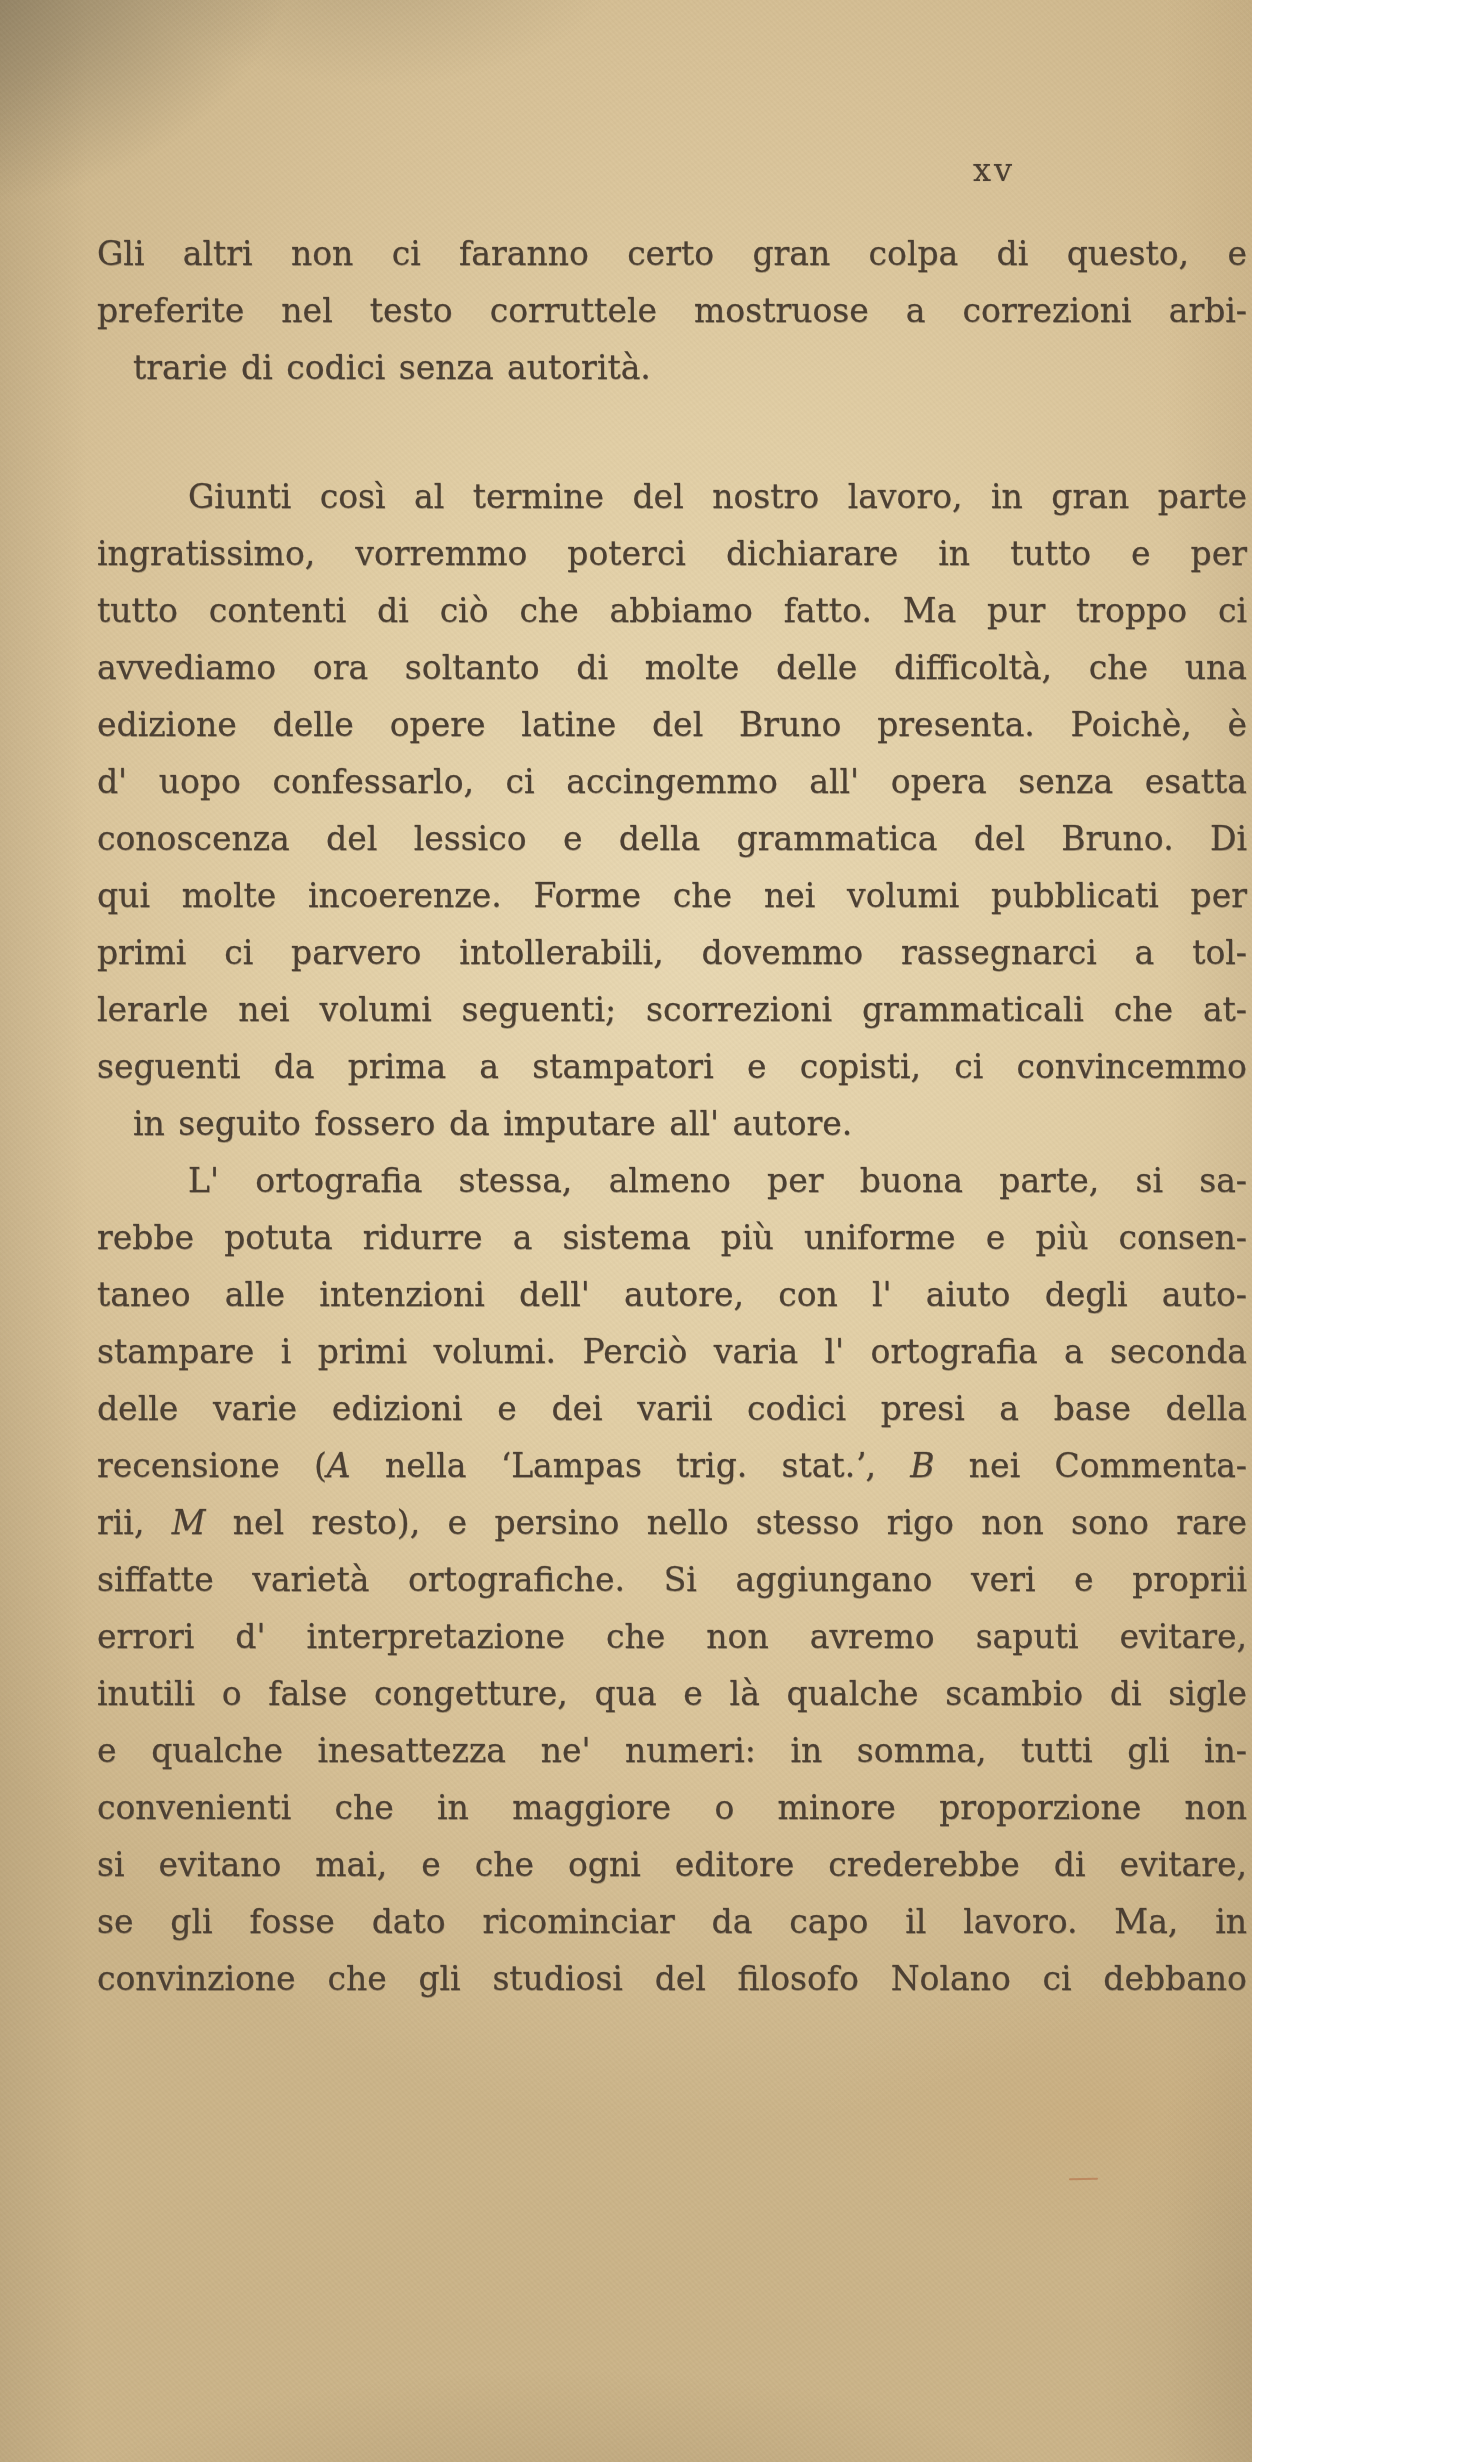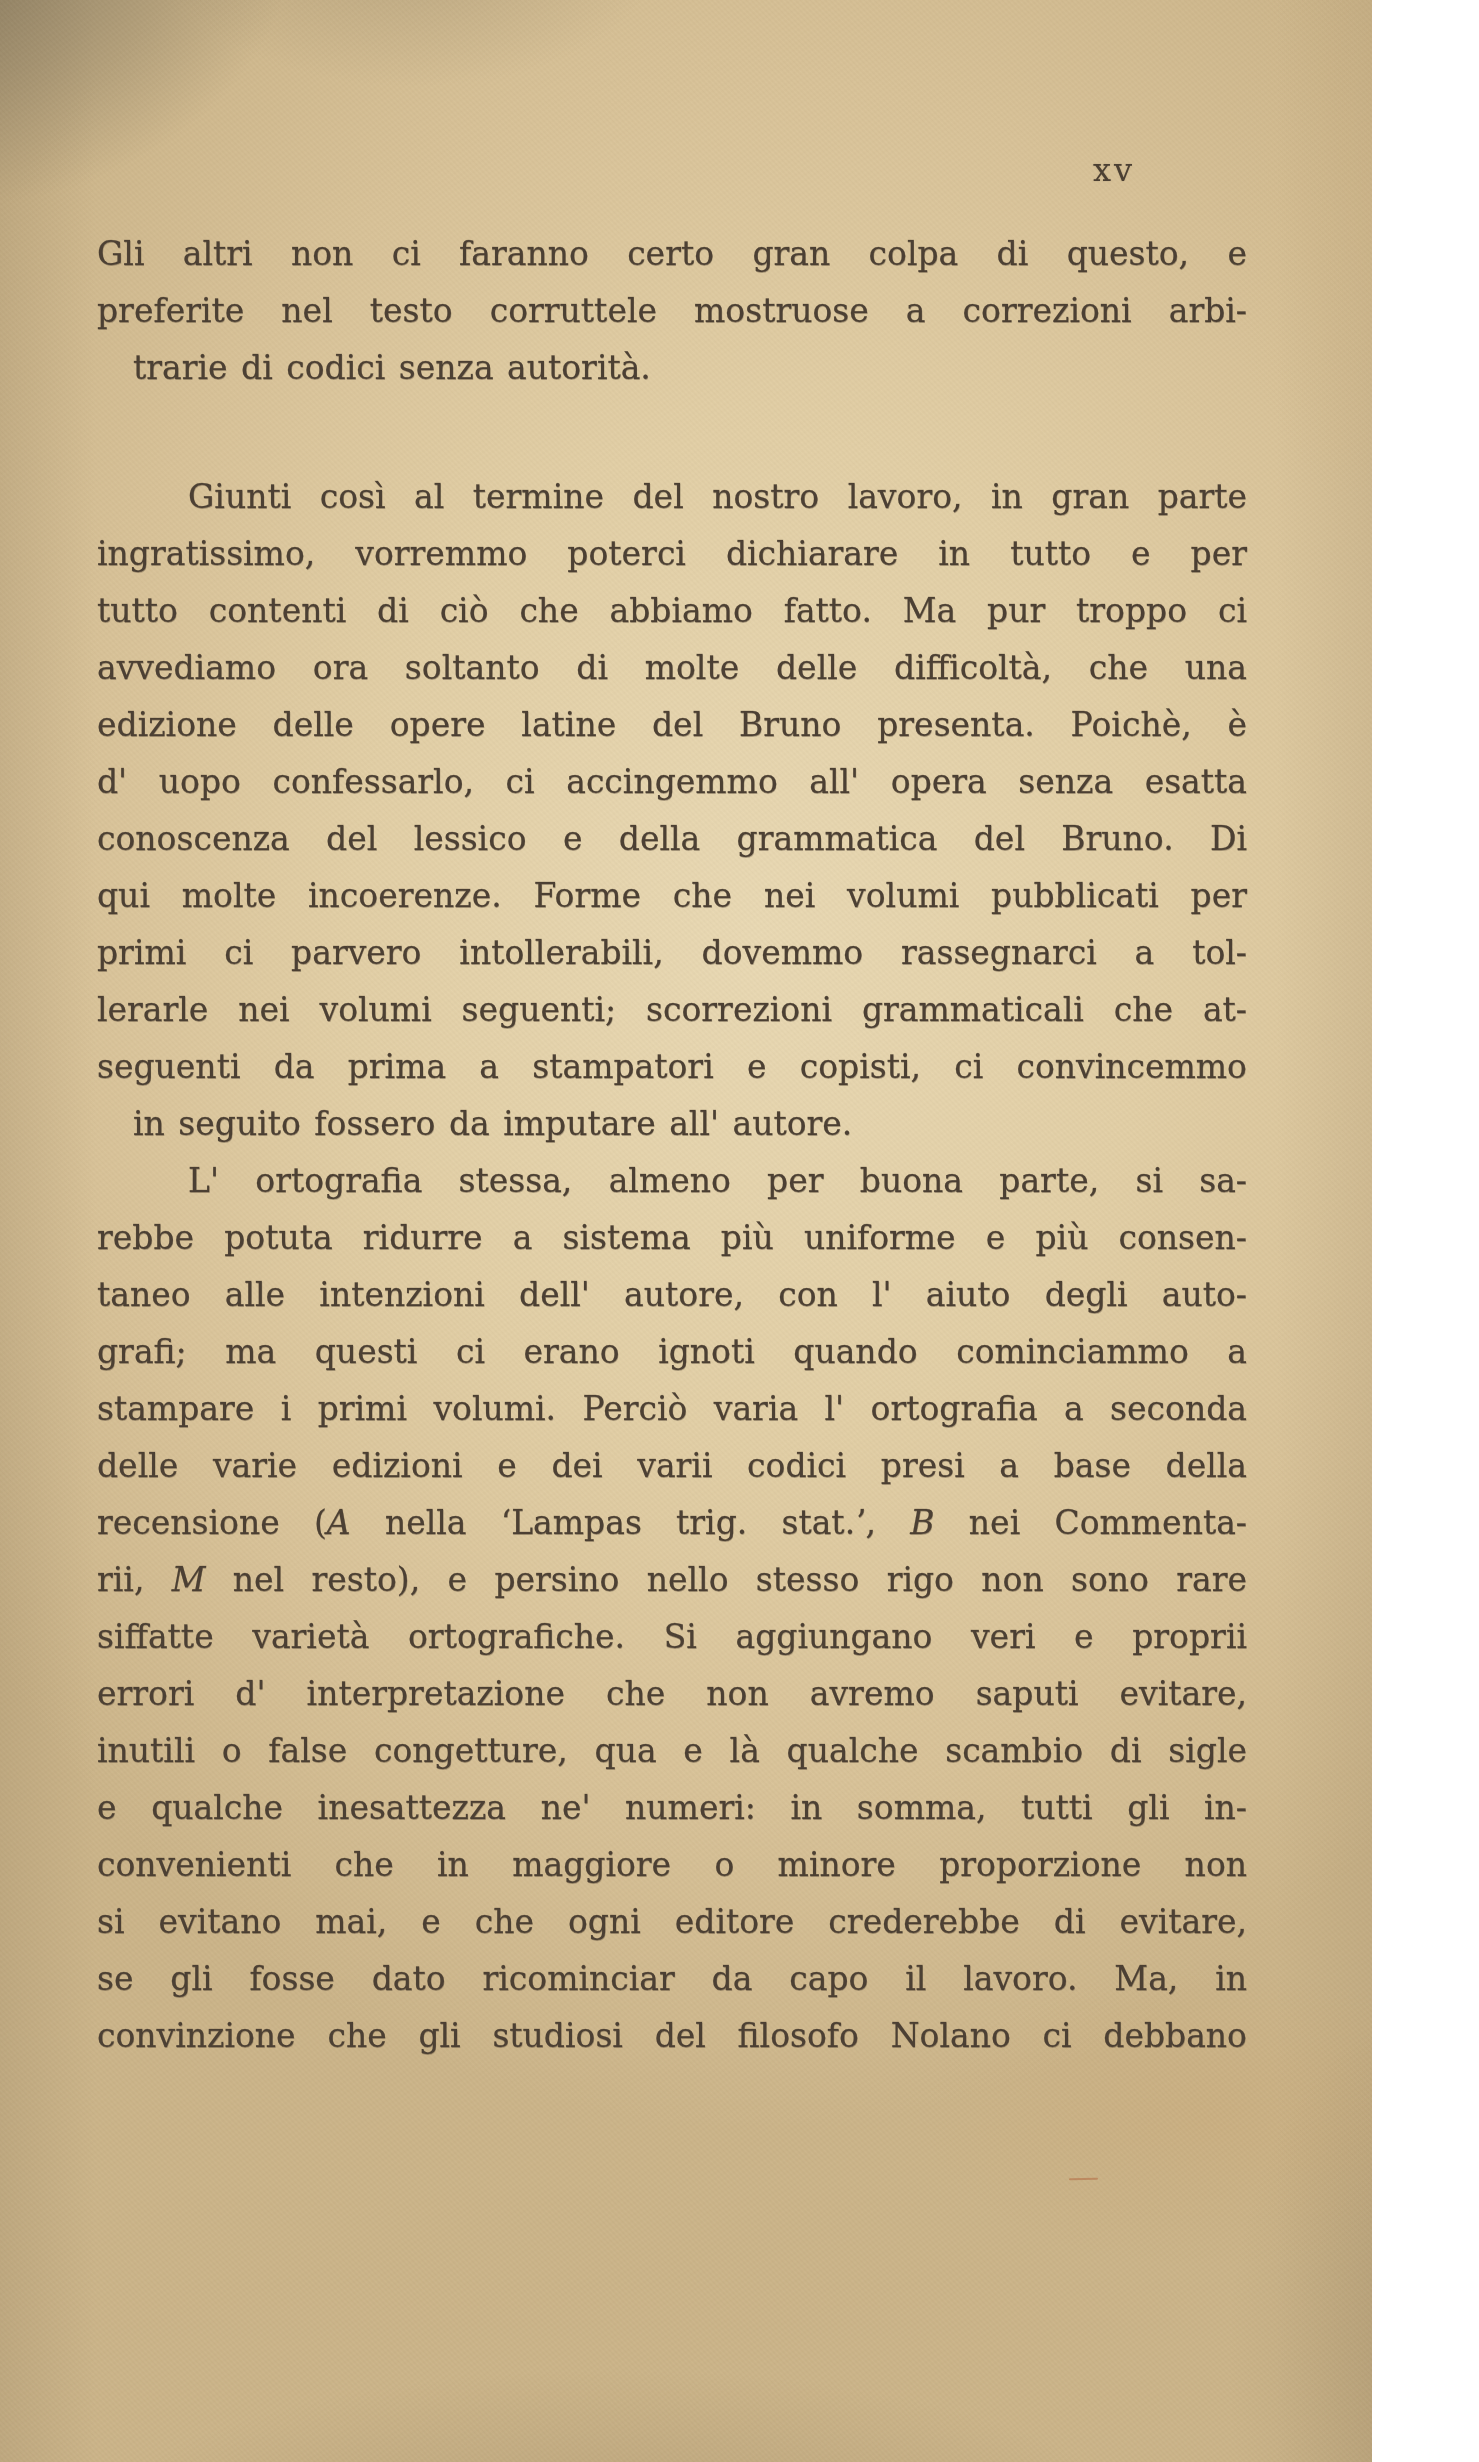--- a/index.html
+++ b/index.html
@@ -6,21 +6,21 @@
     margin: 0;
     padding: 0;
   }
   body {
     width: 1480px;
     height: 2462px;
     font-family: "DejaVu Serif", serif;
   }
   .page {
     position: relative;
-    width: 1372px;
+    width: 1252px;
     height: 2462px;
     overflow: hidden;
     background:
       radial-gradient(ellipse 954px 1193px at 55% 38%, #e9d9b4 0%, #e2cfa6 42%, #d8c298 72%, #cbb489 100%);
   }
   
   .vignette {
     position: absolute;
     inset: 0;
     pointer-events: none;
@@ -113,21 +113,20 @@
         <div class="line"><span>qui molte incoerenze. Forme che nei volumi pubblicati per</span></div>
         <div class="line"><span>primi ci parvero intollerabili, dovemmo rassegnarci a tol-</span></div>
         <div class="line"><span>lerarle nei volumi seguenti; scorrezioni grammaticali che at-</span></div>
         <div class="line"><span>seguenti da prima a stampatori e copisti, ci convincemmo</span></div>
         <div class="line short"><span>in seguito fossero da imputare all' autore.</span></div>
       </div>
       <div class="para indent">
         <div class="line"><span>L' ortografia stessa, almeno per buona parte, si sa-</span></div>
         <div class="line"><span>rebbe potuta ridurre a sistema più uniforme e più consen-</span></div>
         <div class="line"><span>taneo alle intenzioni dell' autore, con l' aiuto degli auto-</span></div>
-        <div class="line"><span>grafi; ma questi ci erano ignoti quando cominciammo a</span></div>
         <div class="line"><span>stampare i primi volumi. Perciò varia l' ortografia a seconda</span></div>
         <div class="line"><span>delle varie edizioni e dei varii codici presi a base della</span></div>
         <div class="line"><span>recensione (</span><span class="it">A</span><span> nella ʻLampas trig. stat.ʼ, </span><span class="it">B</span><span> nei Commenta-</span></div>
         <div class="line"><span>rii, </span><span class="it">M</span><span> nel resto), e persino nello stesso rigo non sono rare</span></div>
         <div class="line"><span>siffatte varietà ortografiche. Si aggiungano veri e proprii</span></div>
         <div class="line"><span>errori d' interpretazione che non avremo saputi evitare,</span></div>
         <div class="line"><span>inutili o false congetture, qua e là qualche scambio di sigle</span></div>
         <div class="line"><span>e qualche inesattezza ne' numeri: in somma, tutti gli in-</span></div>
         <div class="line"><span>convenienti che in maggiore o minore proporzione non</span></div>
         <div class="line"><span>si evitano mai, e che ogni editore crederebbe di evitare,</span></div>

